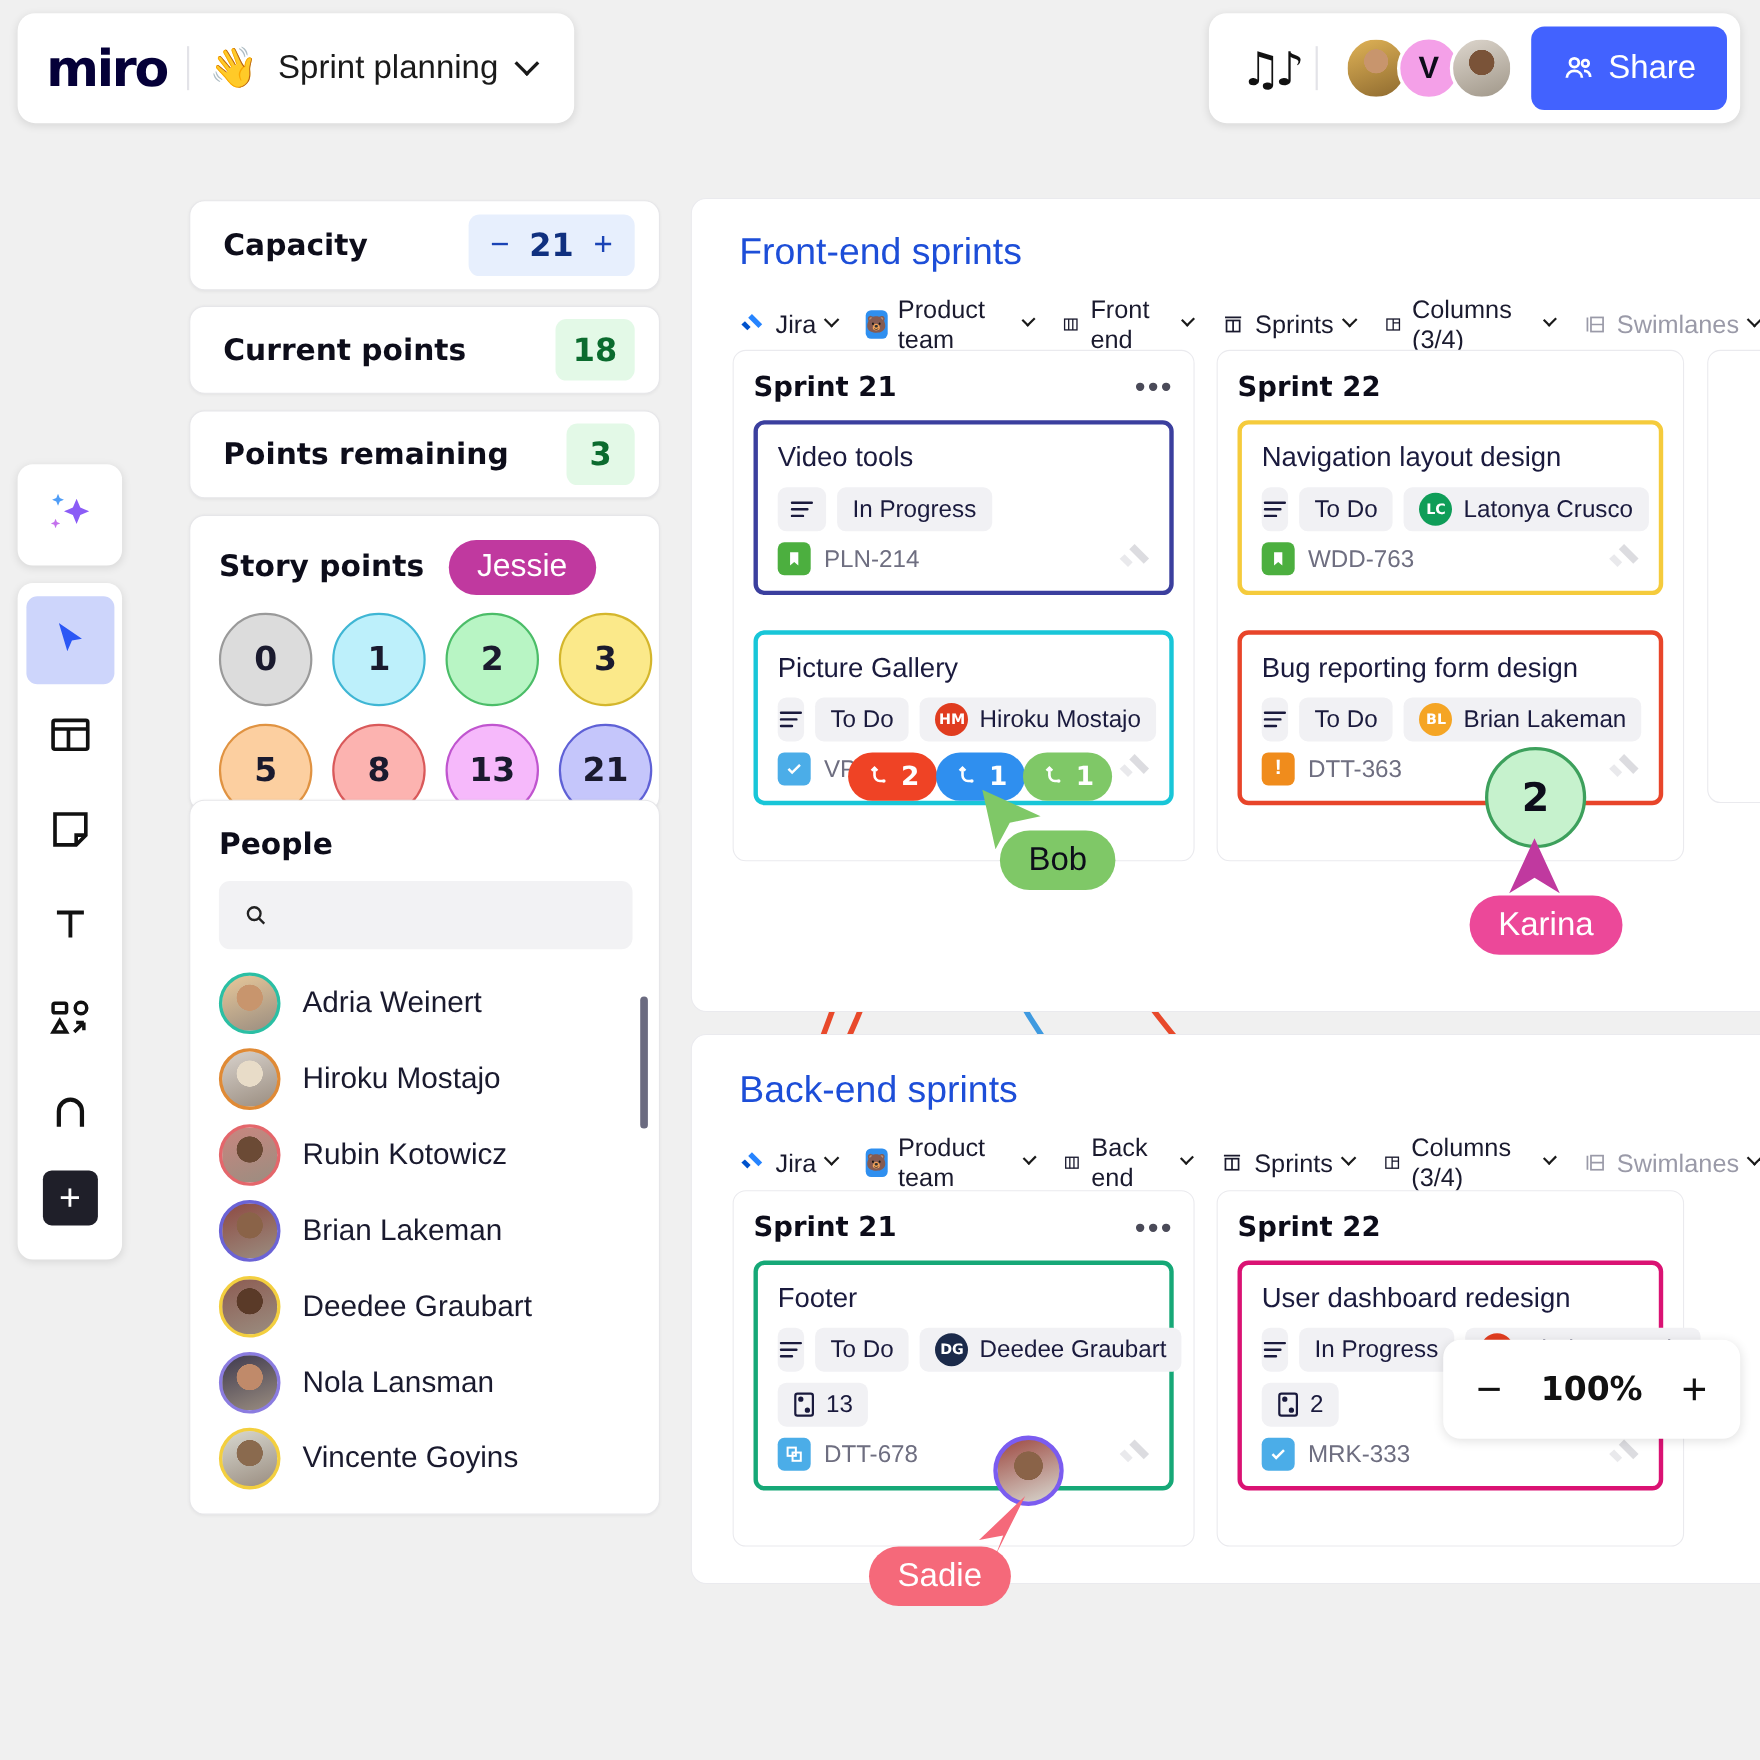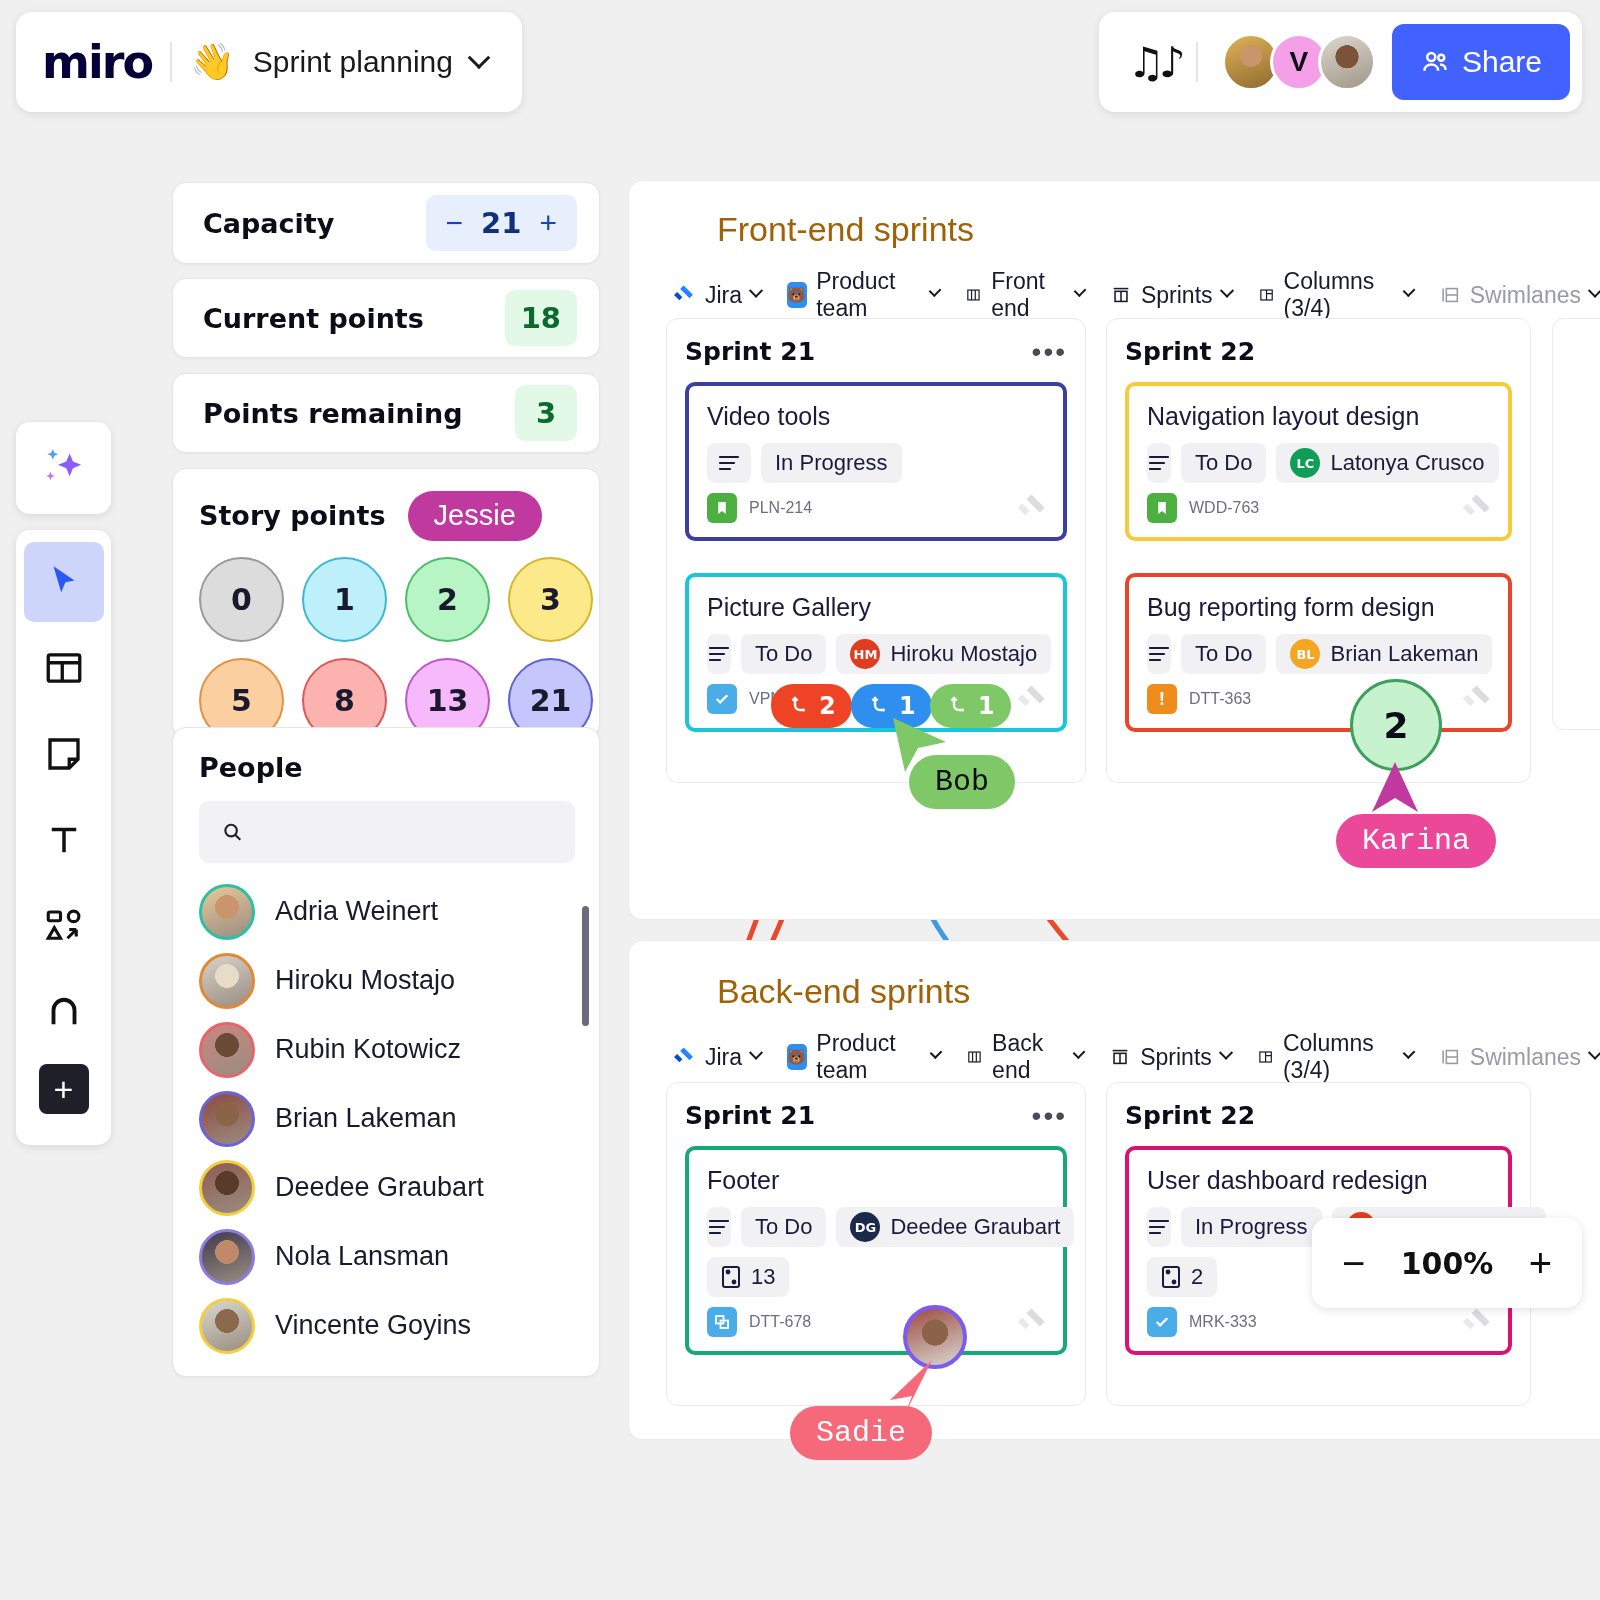--- a/index.html
+++ b/index.html
@@ -117,21 +117,21 @@
   .p-av { width: 56px; height: 56px; border-radius: 50%; flex: 0 0 56px; }
   .p-name { font-size: 27px; color:#1a1a2e; }
   .people-scroll { position:absolute; right: 10px; top: 178px; width: 7px; height: 120px;
                    border-radius: 4px; background:#6b6b80; }
 
   
   .frame { position:absolute; background:#fff; border:1px solid #eaeaee;
            border-radius: 14px; }
   .frame-fe { left: 628px; top: 180px; width: 1000px; height: 740px; }
   .frame-be { left: 628px; top: 940px; width: 1000px; height: 500px; }
-  .frame-title { position:absolute; font-size: 34px; color:#a16207;margin-left:45px; }
+  .frame-title { position:absolute; font-size: 34px; color:#1d4ed8; }
   .filter-row { position:absolute; display:flex; align-items:center; gap: 26px; }
   .filt { display:flex; align-items:center; gap: 9px; font-size: 23px; color:#1a1a2e; cursor:pointer; }
   .filt.muted { color:#9a9aa8; }
   .jira-ic { width:24px; height:24px; }
   .team-ic { width: 26px; height: 26px; background:#2f8fef; border-radius:5px;
              display:flex; align-items:center; justify-content:center; font-size:15px; }
 
   .col { position:absolute; background:#fff; border:1px solid #eaeaee; border-radius: 12px;
          padding: 18px; }
   .col-head { display:flex; align-items:center; justify-content:space-between; margin-bottom: 16px; }
@@ -148,33 +148,33 @@
   .meta-pill { background:#f1f1f4; border-radius: 8px; height: 40px; padding: 0 14px;
                display:flex; align-items:center; gap: 10px; font-size: 22px; color:#1a1a3d;
                white-space: nowrap; }
   .mini-av { width: 30px; height: 30px; border-radius:50%; color:#fff; font-size: 13px;
              font-weight: 700; display:flex; align-items:center; justify-content:center;
              font-family:"DejaVu Sans",sans-serif; }
   .key-row { display:flex; align-items:center; gap: 12px; }
   .key-ic { width: 30px; height: 30px; border-radius: 6px;
             display:flex; align-items:center; justify-content:center;
             color:#fff; font-size: 19px; }
-  .key-txt { font-size: 16px; color:#6e6e80; }
+  .key-txt { font-size: 22px; color:#6e6e80; }
   .jira-mark { position:absolute; right: 14px; bottom: 12px; opacity:.45; }
 
   
   .conn { position:absolute; height: 44px; border-radius: 22px; color:#fff;
           display:flex; align-items:center; gap: 8px; padding: 0 16px;
           font-size: 24px; font-weight: 700; font-family:"DejaVu Sans",sans-serif; }
   .count-bubble { position:absolute; width: 92px; height: 92px; border-radius:50%;
                   display:flex; align-items:center; justify-content:center;
                   font-size: 36px; font-weight: 700; font-family:"DejaVu Sans",sans-serif; }
 
   .cursor-label { position:absolute; border-radius: 999px; color:#fff;
-                  font-size: 30px; padding: 10px 26px; font-family: Liberation Mono, monospace; }
+                  font-size: 30px; padding: 10px 26px; }
   .zoom-ctl { position:absolute; right: 18px; bottom: 28px; width: 270px; height: 90px;
               background:#fff; border-radius: 16px; box-shadow: 0 2px 10px rgba(0,0,0,.12);
               display:flex; align-items:center; justify-content:space-between; padding: 0 30px; }
   .zoom-ctl .zb { font-size: 40px; color:#111; cursor:pointer; line-height: .7; }
   .zoom-ctl .zv { font-size: 30px; font-weight: 700; color:#111;
                   font-family:"DejaVu Sans",sans-serif; }
   svg.overlay { position:absolute; left:0; top:0; width:1600px; height:1600px;
                 pointer-events:none; }
   .clip { overflow: hidden; }
 </style>

